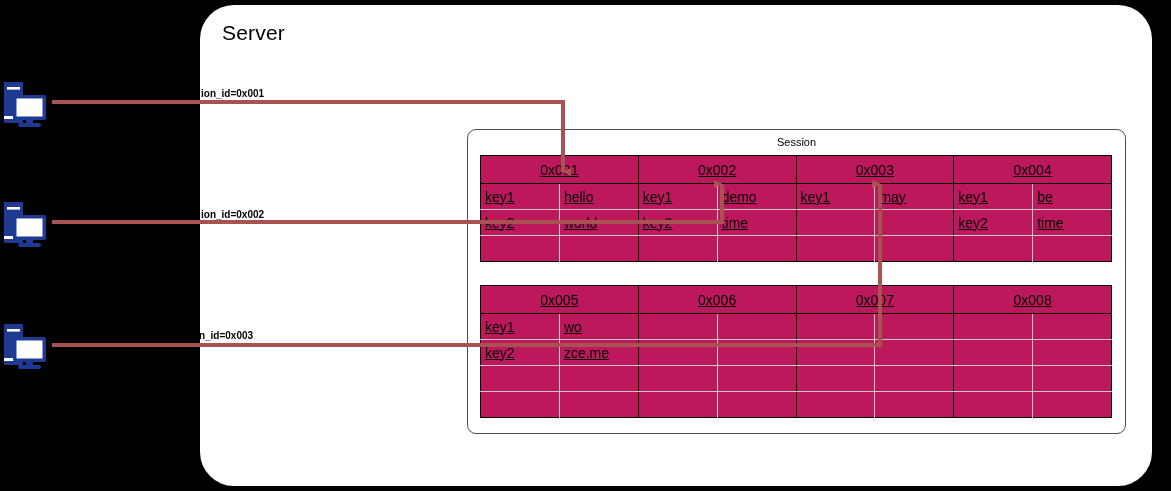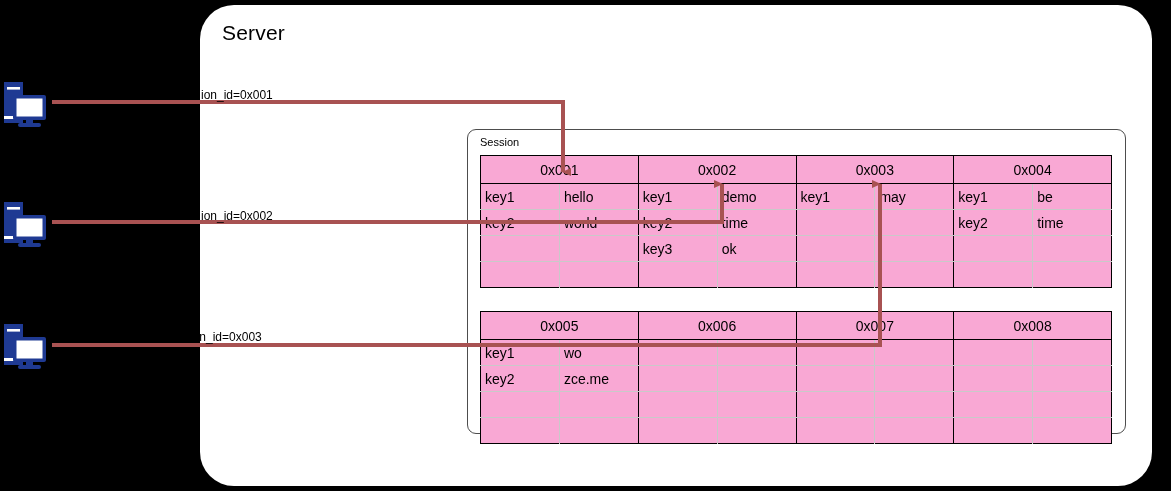--- a/index.html
+++ b/index.html
@@ -48,24 +48,25 @@
   .client-icon {
     position: absolute;
     width: 52px;
     height: 50px;
   }
   .client-icon svg { display: block; }
 
   
   .session-label {
     position: absolute;
-    font-size: 12px;
+    font-size: 10px;
     color: #000000;
     white-space: nowrap;
     z-index: 6;
+    font-weight: bold;
   }
 
   
   #wires {
     position: absolute;
     left: 0;
     top: 0;
     width: 1171px;
     height: 491px;
     pointer-events: none;
@@ -80,41 +81,42 @@
     width: 659px;
     height: 305px;
     border: 1.4px solid #4d4d4d;
     border-radius: 9px;
     background: transparent;
     box-sizing: border-box;
     z-index: 3;
   }
   .session-caption {
     position: absolute;
-    left: 12px;
+    left: 0;
     right: 0;
     top: 6px;
-    text-align: left;
+    text-align: center;
     font-size: 11px;
     color: #000000;
   }
 
   .grid-wrap {
     position: absolute;
     left: 480px;
     top: 155px;
     width: 632px;
     z-index: 4;
   }
   table.sess-table {
     border-collapse: collapse;
     table-layout: fixed;
     width: 632px;
-    background: #f9a8d4;
+    background: #be185d;
     border: 1.6px solid #000000;
+    text-decoration: underline;
   }
   table.sess-table + table.sess-table {
     margin-top: 23px;
   }
   table.sess-table th {
     height: 27px;
     font-size: 14px;
     font-weight: normal;
     text-align: center;
     color: #000000;
@@ -218,30 +220,20 @@
           <td class="kcell">key2</td>
           <td class="vcell">time</td>
           <td class="kcell"></td>
           <td class="vcell"></td>
           <td class="kcell">key2</td>
           <td class="vcell last">time</td>
         </tr>
         <tr>
           <td class="kcell"></td>
           <td class="vcell"></td>
-          <td class="kcell">key3</td>
-          <td class="vcell">ok</td>
-          <td class="kcell"></td>
-          <td class="vcell"></td>
-          <td class="kcell"></td>
-          <td class="vcell last"></td>
-        </tr>
-        <tr>
-          <td class="kcell"></td>
-          <td class="vcell"></td>
           <td class="kcell"></td>
           <td class="vcell"></td>
           <td class="kcell"></td>
           <td class="vcell"></td>
           <td class="kcell"></td>
           <td class="vcell last"></td>
         </tr>
       </tbody>
     </table>
 

